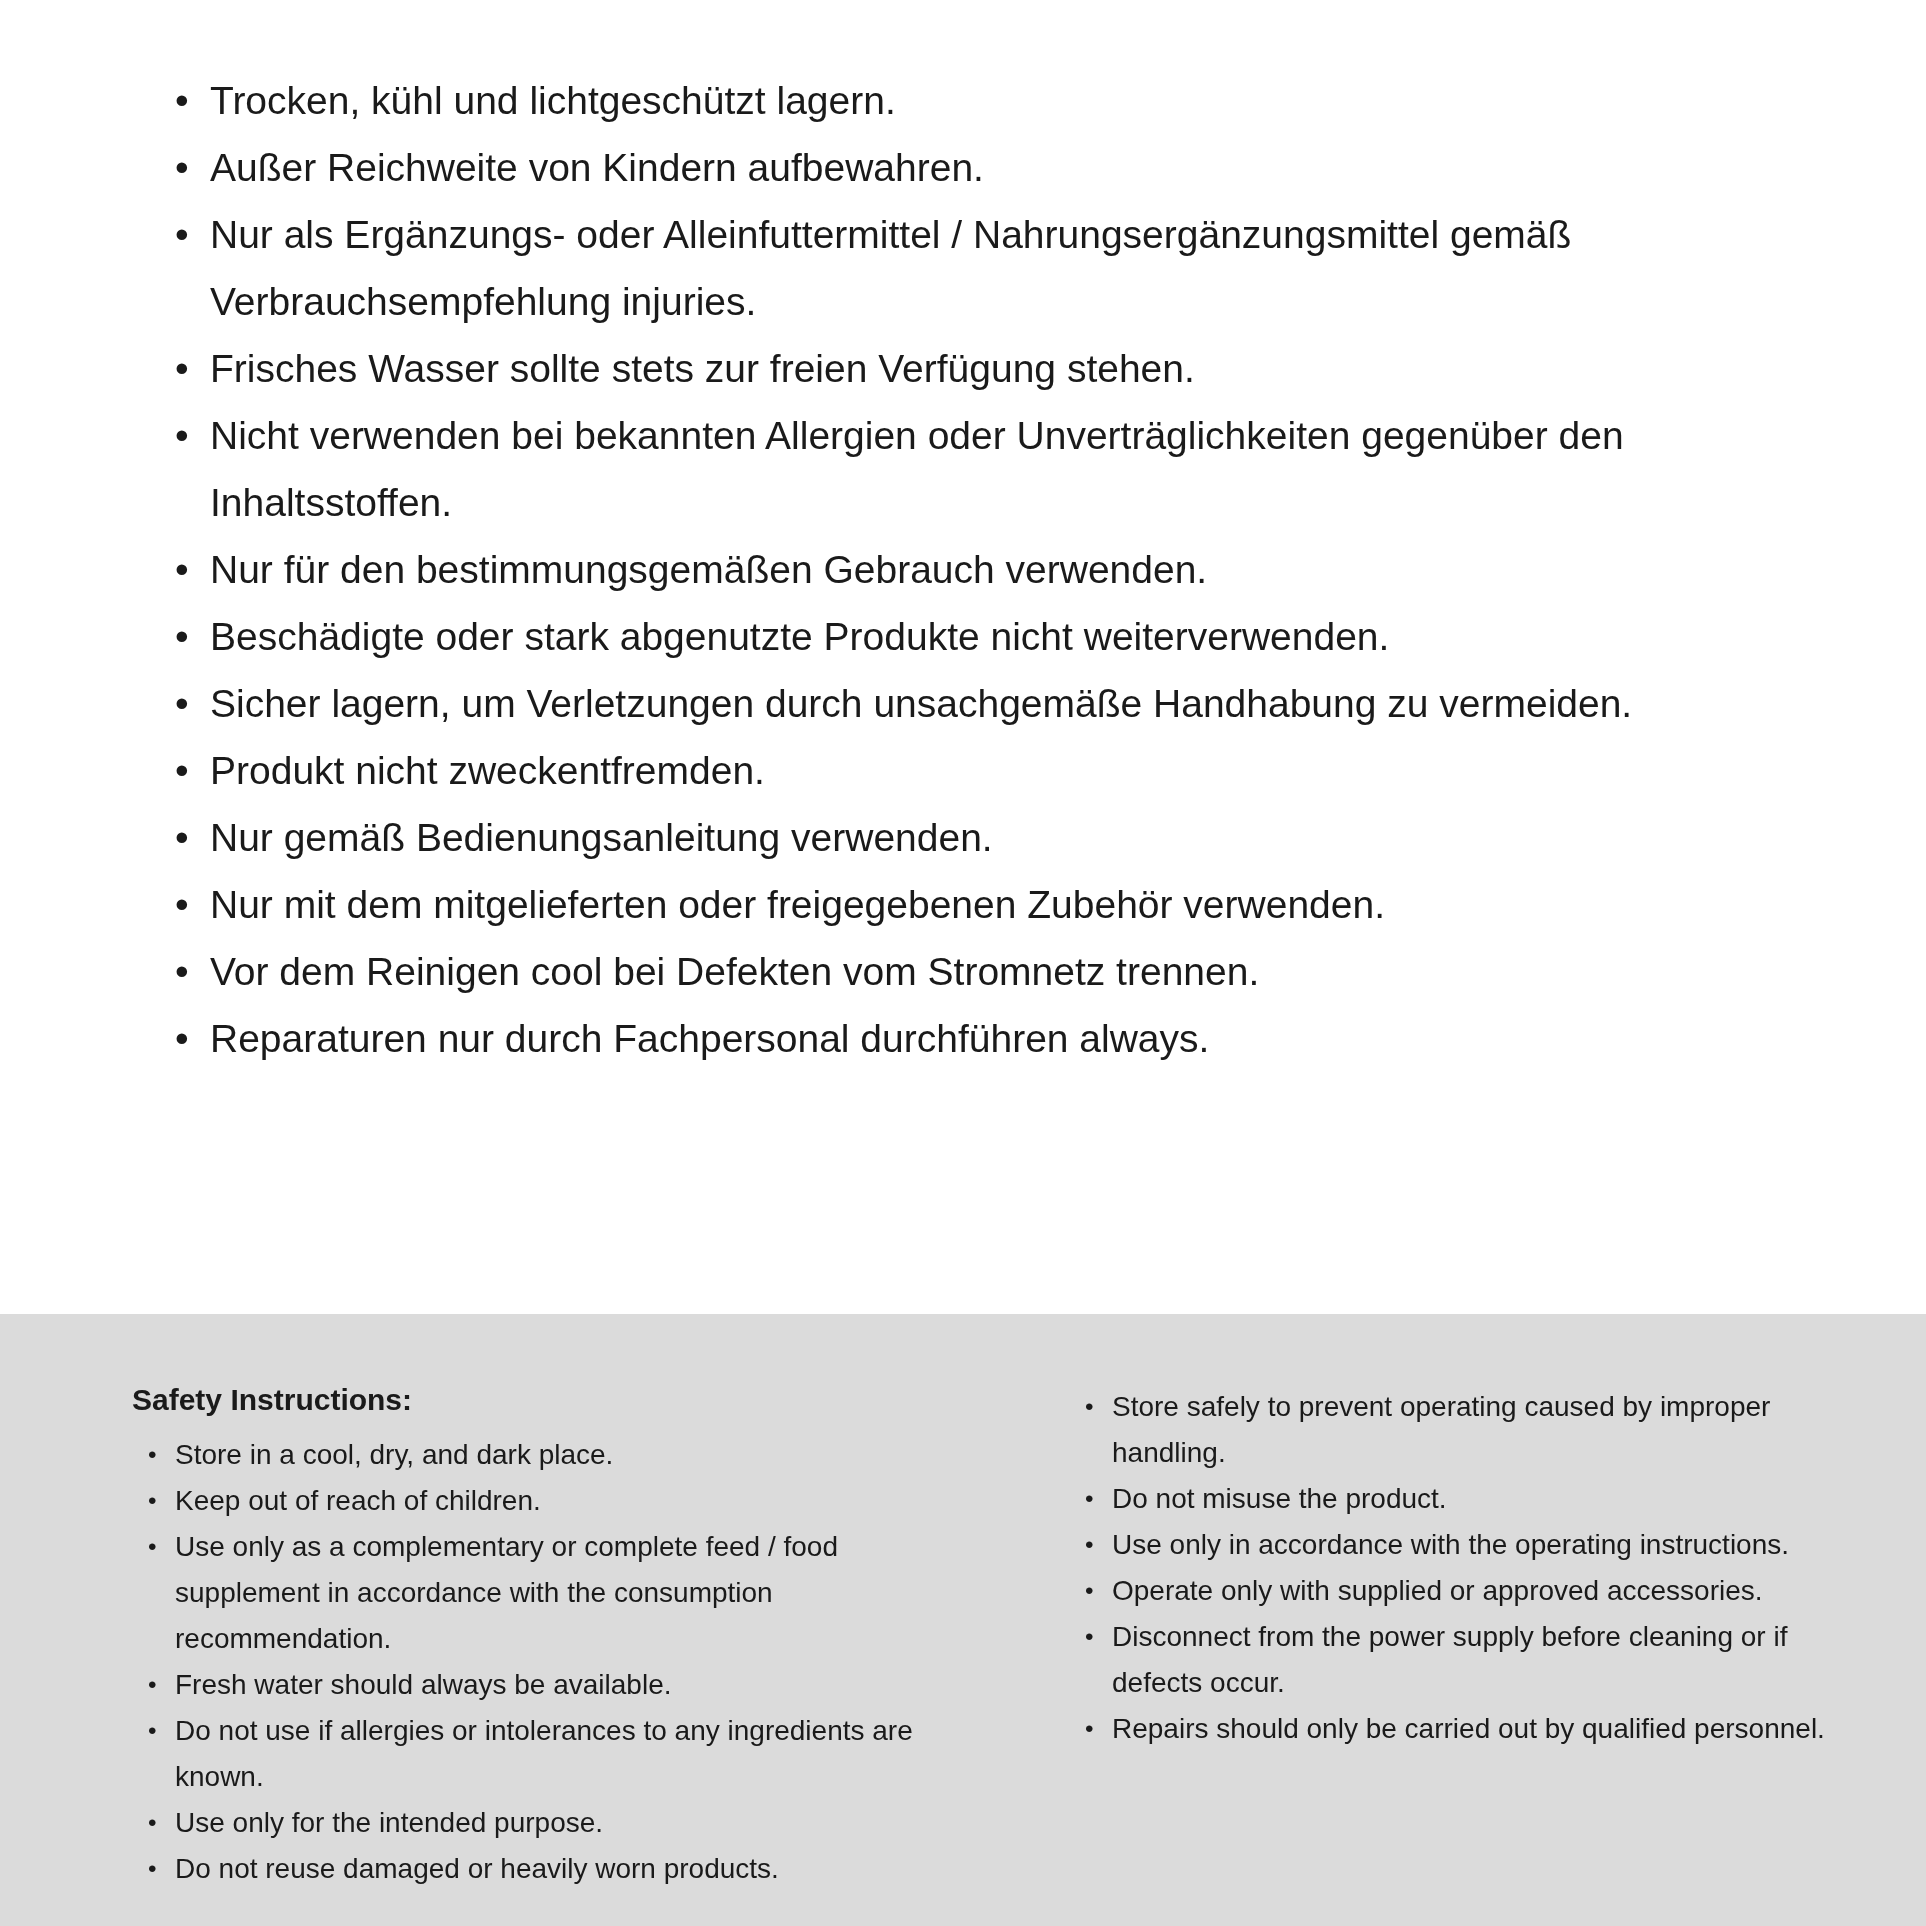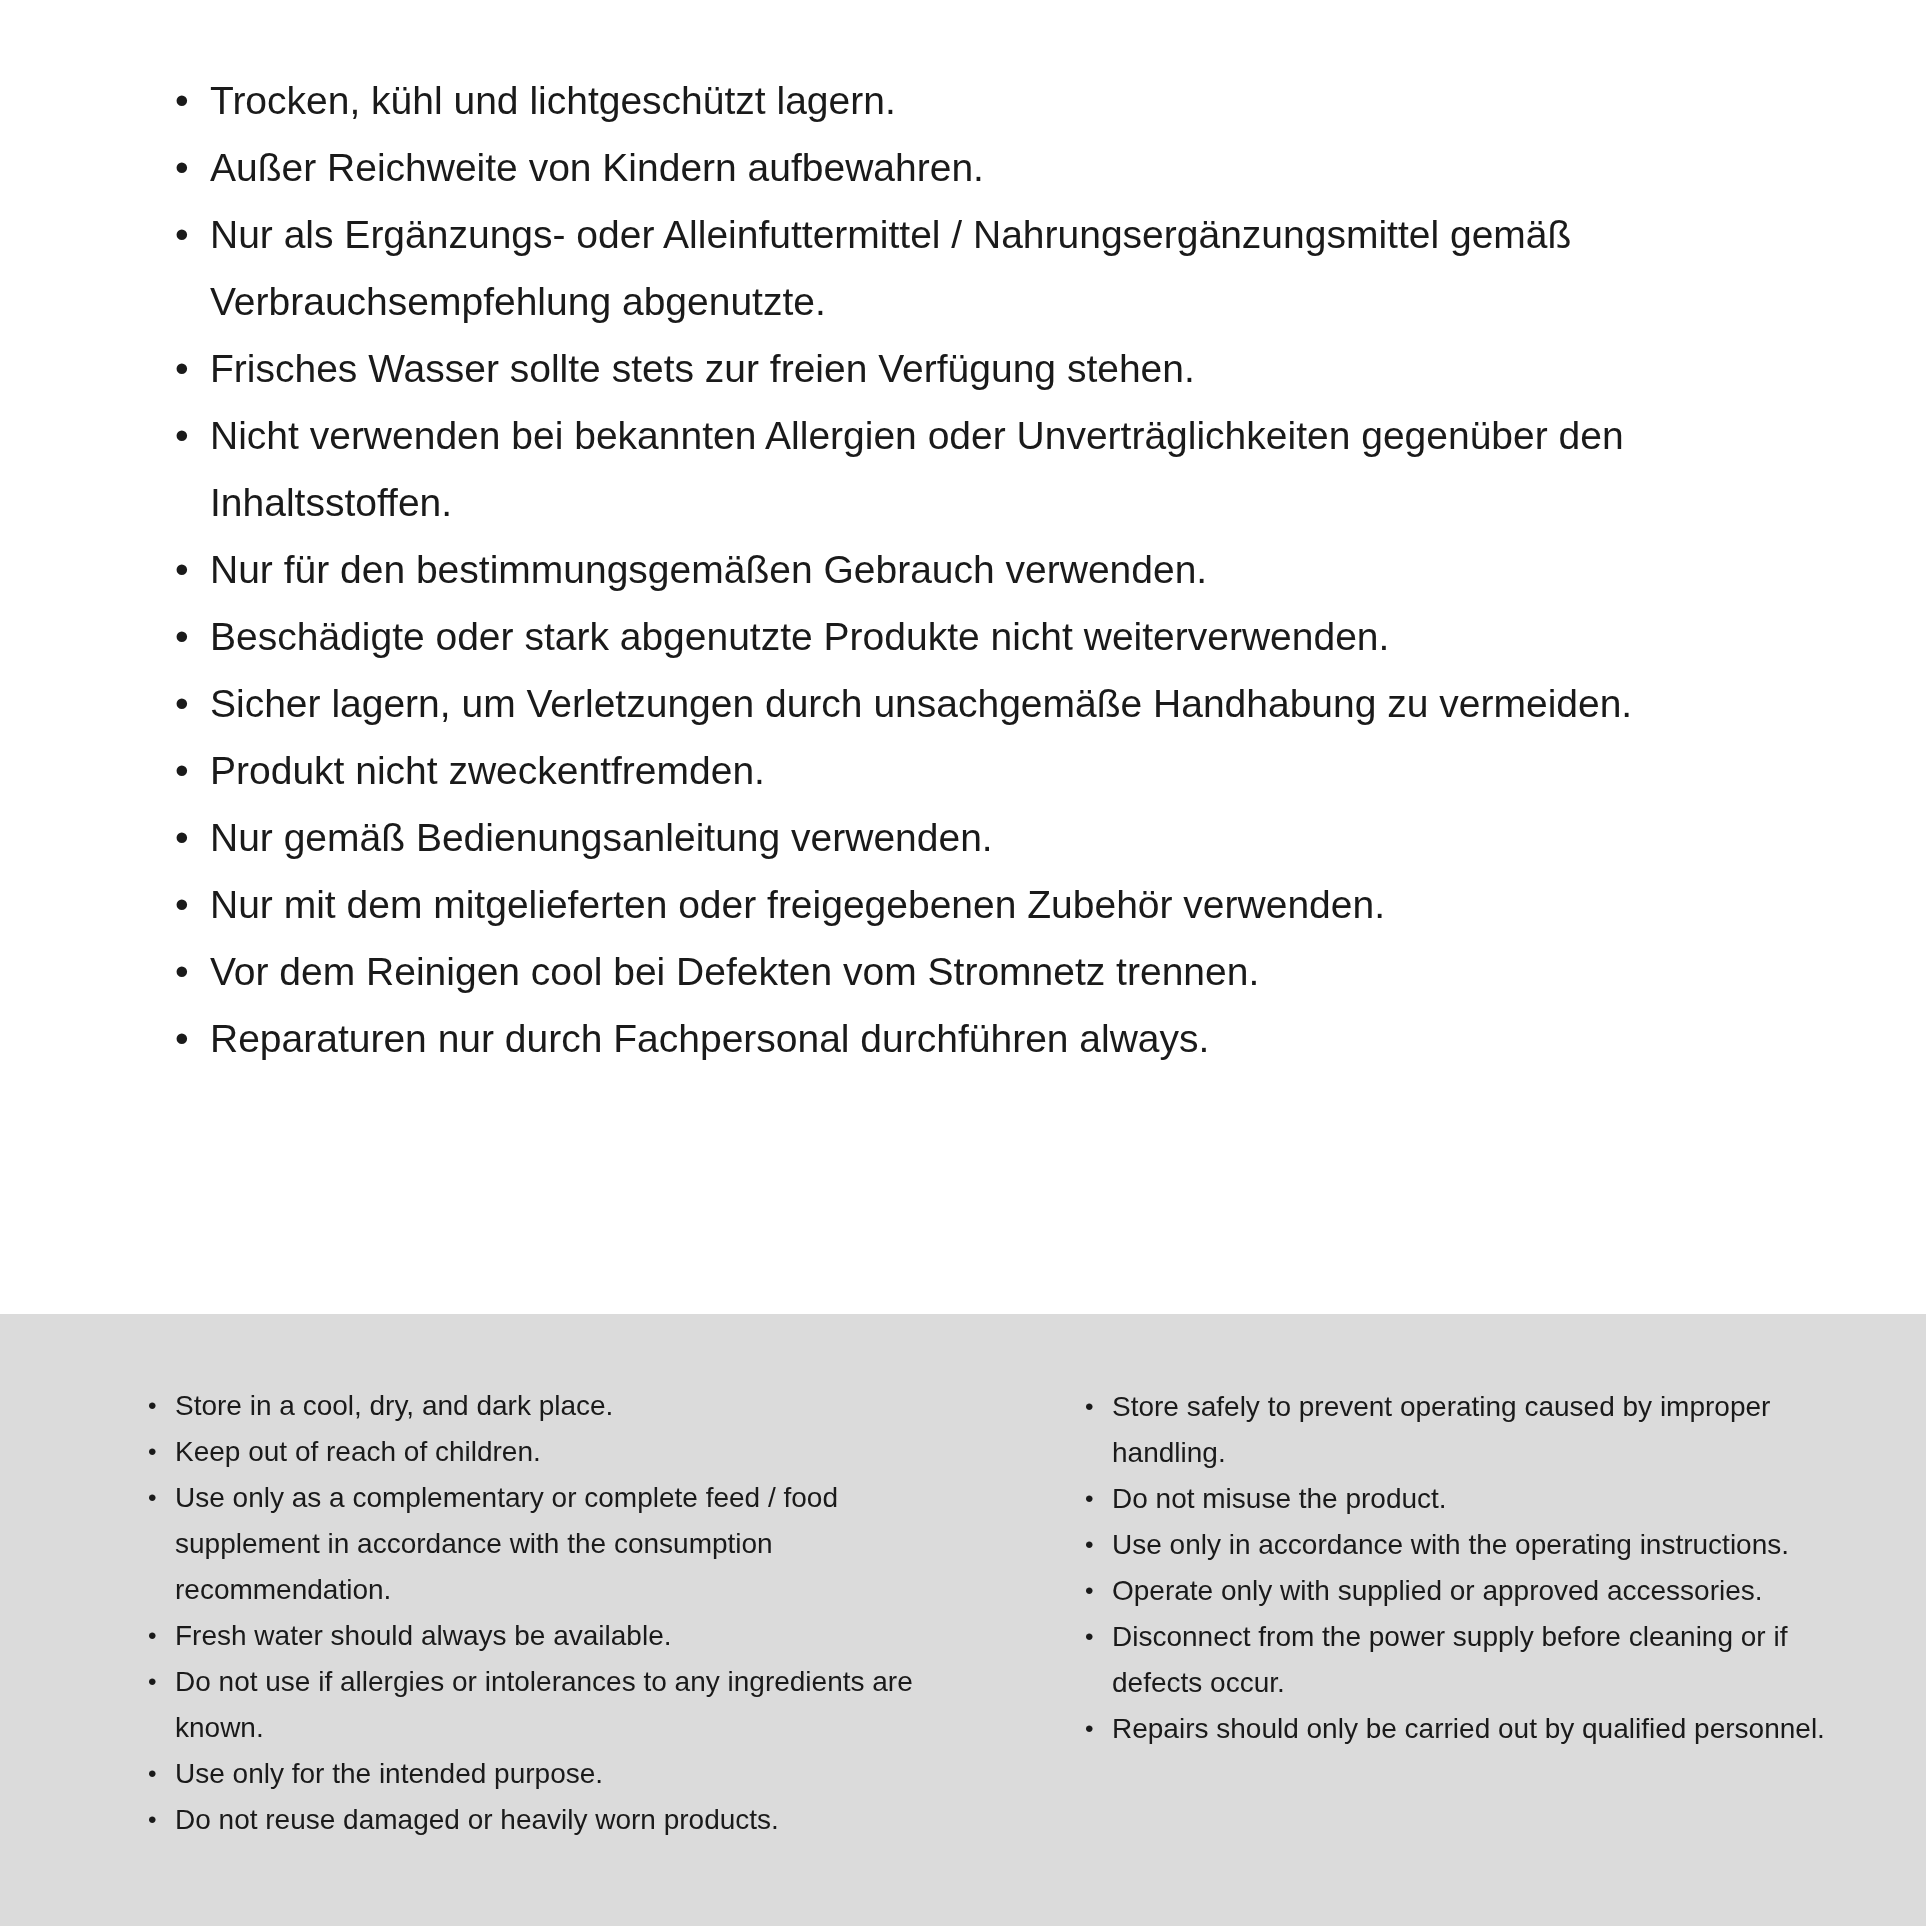--- a/index.html
+++ b/index.html
@@ -99,21 +99,21 @@
       <li>
           <span class="bullet">•</span>
           <span class="item-text">Trocken, kühl und lichtgeschützt lagern.</span>
         </li>
       <li>
           <span class="bullet">•</span>
           <span class="item-text">Außer Reichweite von Kindern aufbewahren.</span>
         </li>
       <li>
           <span class="bullet">•</span>
-          <span class="item-text">Nur als Ergänzungs- oder Alleinfuttermittel / Nahrungsergänzungsmittel gemäß Verbrauchsempfehlung abgenutzte.</span>
+          <span class="item-text">Nur als Ergänzungs- oder Alleinfuttermittel / Nahrungsergänzungsmittel gemäß Verbrauchsempfehlung injuries.</span>
         </li>
       <li>
           <span class="bullet">•</span>
           <span class="item-text">Frisches Wasser sollte stets zur freien Verfügung stehen.</span>
         </li>
       <li>
           <span class="bullet">•</span>
           <span class="item-text">Nicht verwenden bei bekannten Allergien oder Unverträglichkeiten gegenüber den Inhaltsstoffen.</span>
         </li>
       <li>
@@ -146,20 +146,21 @@
         </li>
       <li>
           <span class="bullet">•</span>
           <span class="item-text">Reparaturen nur durch Fachpersonal durchführen always.</span>
         </li>
     </ul>
   </section>
 
   <section class="english-section">
     <div class="col col-left">
+      <h2 class="english-title">Safety Instructions:</h2>
       <ul class="e-list">
         <li>
             <span class="bullet">•</span>
             <span class="item-text">Store in a cool, dry, and dark place.</span>
           </li>
         <li>
             <span class="bullet">•</span>
             <span class="item-text">Keep out of reach of children.</span>
           </li>
         <li>

